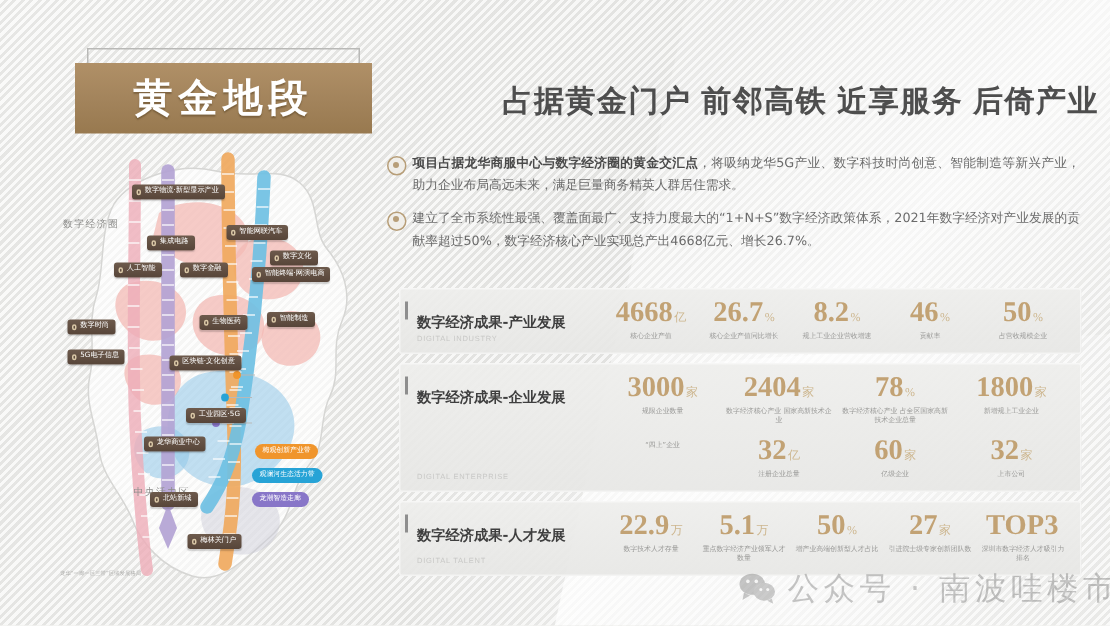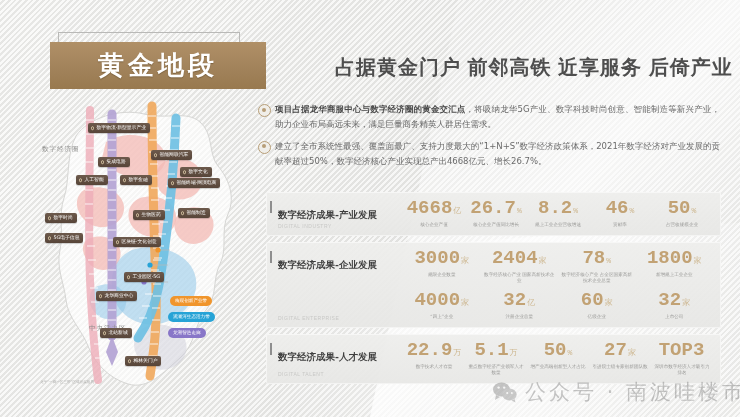--- a/index.html
+++ b/index.html
@@ -34,21 +34,21 @@
 
   
   #title-badge{
     position:absolute;left:50px;top:38px;width:190px;height:53px;
   }
   #title-badge .outline{
     position:absolute;left:8px;top:-6px;width:182px;height:52px;
     border:1px solid #b9b9b7;box-sizing:border-box;
   }
   #title-badge .plate{
-    position:absolute;left:0px;top:4px;width:216px;height:47px;
+    position:absolute;left:0px;top:4px;width:198px;height:47px;
     background:linear-gradient(180deg,#b09067 0%,#a2835b 55%,#98794f 100%);
     display:flex;align-items:center;justify-content:center;
   }
   #title-badge .plate span{
     font-size:26px;font-weight:bold;color:#ffffff;letter-spacing:4px;
     text-shadow:0 1px 1px rgba(80,60,30,.45);
     font-family:"DejaVu Sans","Liberation Sans",sans-serif;
   }
 
   
@@ -98,21 +98,21 @@
   }
   .row-sub{
     margin-top:auto;font-size:5px;color:#c8c8c6;letter-spacing:.5px;
     font-family:"Liberation Sans",sans-serif;
   }
   .cells{flex:1 1 auto;display:flex;flex-direction:column;gap:6px;}
   .cell-line{display:flex;}
   .cell{flex:1 1 0;text-align:center;padding:0 2px;}
   .cell .num{
     font-size:19px;font-weight:bold;color:#c2a274;line-height:1;
-    font-family:Liberation Mono, monospace;
+    font-family:Liberation Serif, serif;
   }
   .cell .num .unit{font-size:8px;font-weight:normal;margin-left:1px;color:#cdb punct;}
   .cell .num .unit{color:#cdb68e;}
   .cell .cap{
     margin-top:4px;font-size:4.6px;line-height:1.45;color:#9a9a98;
     font-family:"DejaVu Sans","Liberation Sans",sans-serif;
   }
 
   
   #map{position:absolute;left:28px;top:100px;width:232px;height:300px;}
@@ -237,21 +237,20 @@
               <div class="cap">数字经济核心产业
 占全区国家高新技术企业总量</div>
             </div>
             <div class="cell">
               <div class="num"><span>1800</span><span class="unit">家</span></div>
               <div class="cap">新增规上工业企业</div>
             </div>
           </div>
           <div class="cell-line">
             <div class="cell">
-              <div class="num"><span>4000</span><span class="unit">家</span></div>
               <div class="cap">“四上”企业</div>
             </div>
             <div class="cell">
               <div class="num"><span>32</span><span class="unit">亿</span></div>
               <div class="cap">注册企业总量</div>
             </div>
             <div class="cell">
               <div class="num"><span>60</span><span class="unit">家</span></div>
               <div class="cap">亿级企业</div>
             </div>

